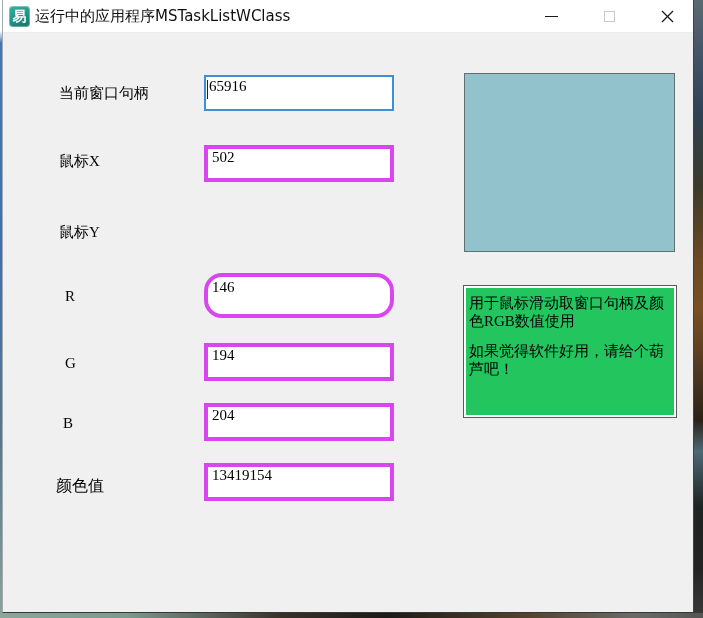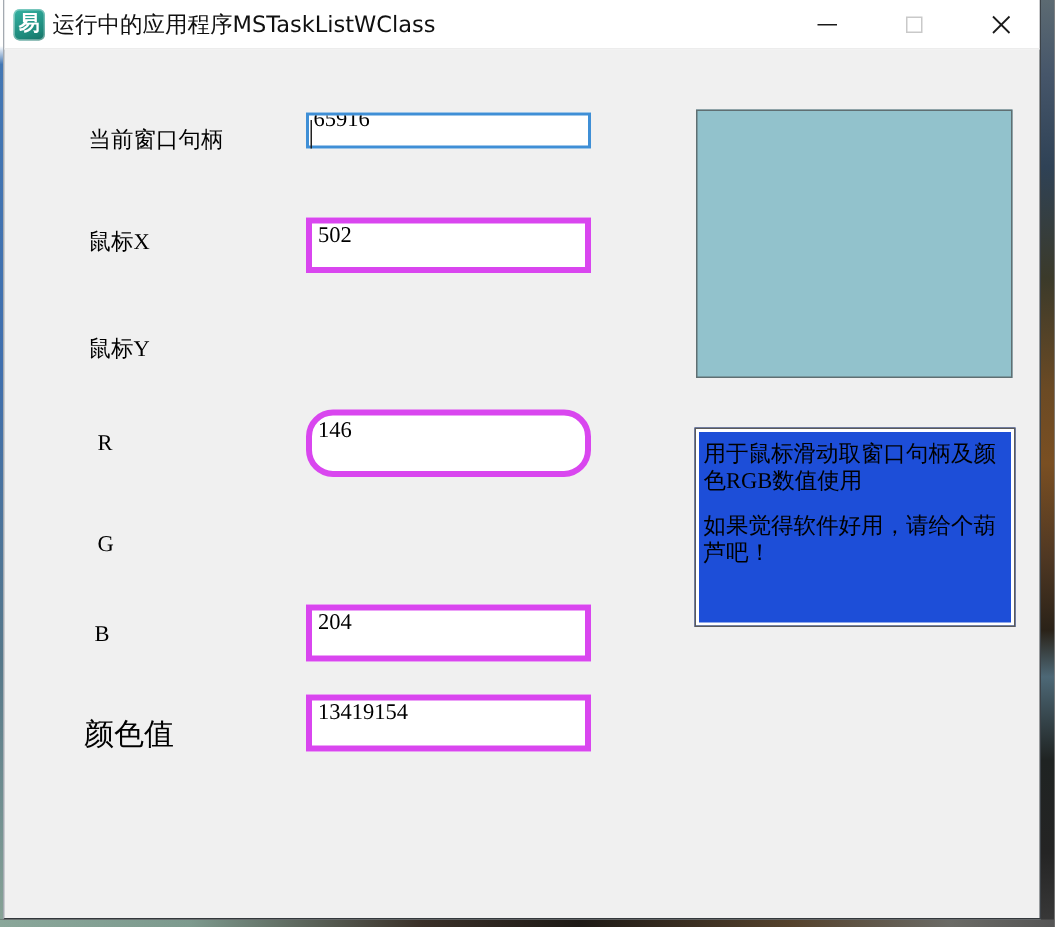--- a/index.html
+++ b/index.html
@@ -45,44 +45,44 @@
 
   
   .field-label { position: absolute; font-family: "Liberation Serif", "DejaVu Serif", serif;
     font-size: 15px; color: #000; white-space: nowrap; }
   #lbl-f0 { left: 56px; top: 84px; }
   #lbl-f1 { left: 56px; top: 152px; }
   #lbl-f2 { left: 56px; top: 223px; }
   #lbl-f3 { left: 62px; top: 288px; }
   #lbl-f4 { left: 62px; top: 355px; }
   #lbl-f5 { left: 60px; top: 415px; }
-  #lbl-f6 { left: 53px; top: 476px; font-size: 20px; }
+  #lbl-f6 { left: 53px; top: 476px; font-size: 16px; }
 
   
   .field-input { position: absolute; left: 201px; width: 190px;
     border: 4px solid #d946ef; background: #ffffff; color: #000;
     font-family: "Liberation Serif", "DejaVu Serif", serif; font-size: 15px;
     padding: 2px 4px 15px 4px; outline: none; }
-  #inp-f0 { top: 75px;  height: 24px; border: 2px solid #3f8fd6; padding: 1px 3px 14px 3px; }
+  #inp-f0 { top: 75px;  height: 36px; border: 2px solid #3f8fd6; padding: 1px 3px 14px 3px; }
   #inp-f1 { top: 145px; height: 37px; }
   #inp-f2 { top: 204px; height: 38px; }
   #inp-f3 { top: 273px; height: 45px; padding-bottom: 18px; border-radius: 18px; }
   #inp-f4 { top: 343px; height: 38px; }
   #inp-f5 { top: 403px; height: 38px; }
   #inp-f6 { top: 463px; height: 38px; }
   #caret { position: absolute; left: 204px; top: 80px; width: 1px; height: 19px;
     background: #222; }
 
   
   #color-preview { position: absolute; left: 461px; top: 73px; width: 211px; height: 179px;
     border: 1px solid #5f6f72; background: #92C2CC; }
 
   
   #info-panel { position: absolute; left: 460px; top: 285px; width: 214px; height: 133px;
-    background: #1d4ed8; border: 1px solid #5a5a5a; box-shadow: inset 0 0 0 2px #ffffff;
+    background: #22c55e; border: 1px solid #5a5a5a; box-shadow: inset 0 0 0 2px #ffffff;
     padding: 9px 3px 0 5px; font-family: "Liberation Serif", "DejaVu Serif", serif;
     font-size: 15px; color: #000; line-height: 1.18; }
   #info-panel p { margin: 0; }
   #info-panel .gap { height: 13px; }
 </style>
 </head>
 <body>
 
 <div id="stage">
 
@@ -115,20 +115,21 @@
 
     <span class="field-label" id="lbl-f1">鼠标X</span>
     <input class="field-input" id="inp-f1" type="text" value="502" style="">
 
     <span class="field-label" id="lbl-f2">鼠标Y</span>
 
     <span class="field-label" id="lbl-f3">R</span>
     <input class="field-input" id="inp-f3" type="text" value="146" style="">
 
     <span class="field-label" id="lbl-f4">G</span>
+    <input class="field-input" id="inp-f4" type="text" value="194" style="">
 
     <span class="field-label" id="lbl-f5">B</span>
     <input class="field-input" id="inp-f5" type="text" value="204" style="">
 
     <span class="field-label" id="lbl-f6">颜色值</span>
     <input class="field-input" id="inp-f6" type="text" value="13419154" style="">
 
     <div id="color-preview" style="background: rgb(146, 194, 204);"></div>
 
     <div id="info-panel">

